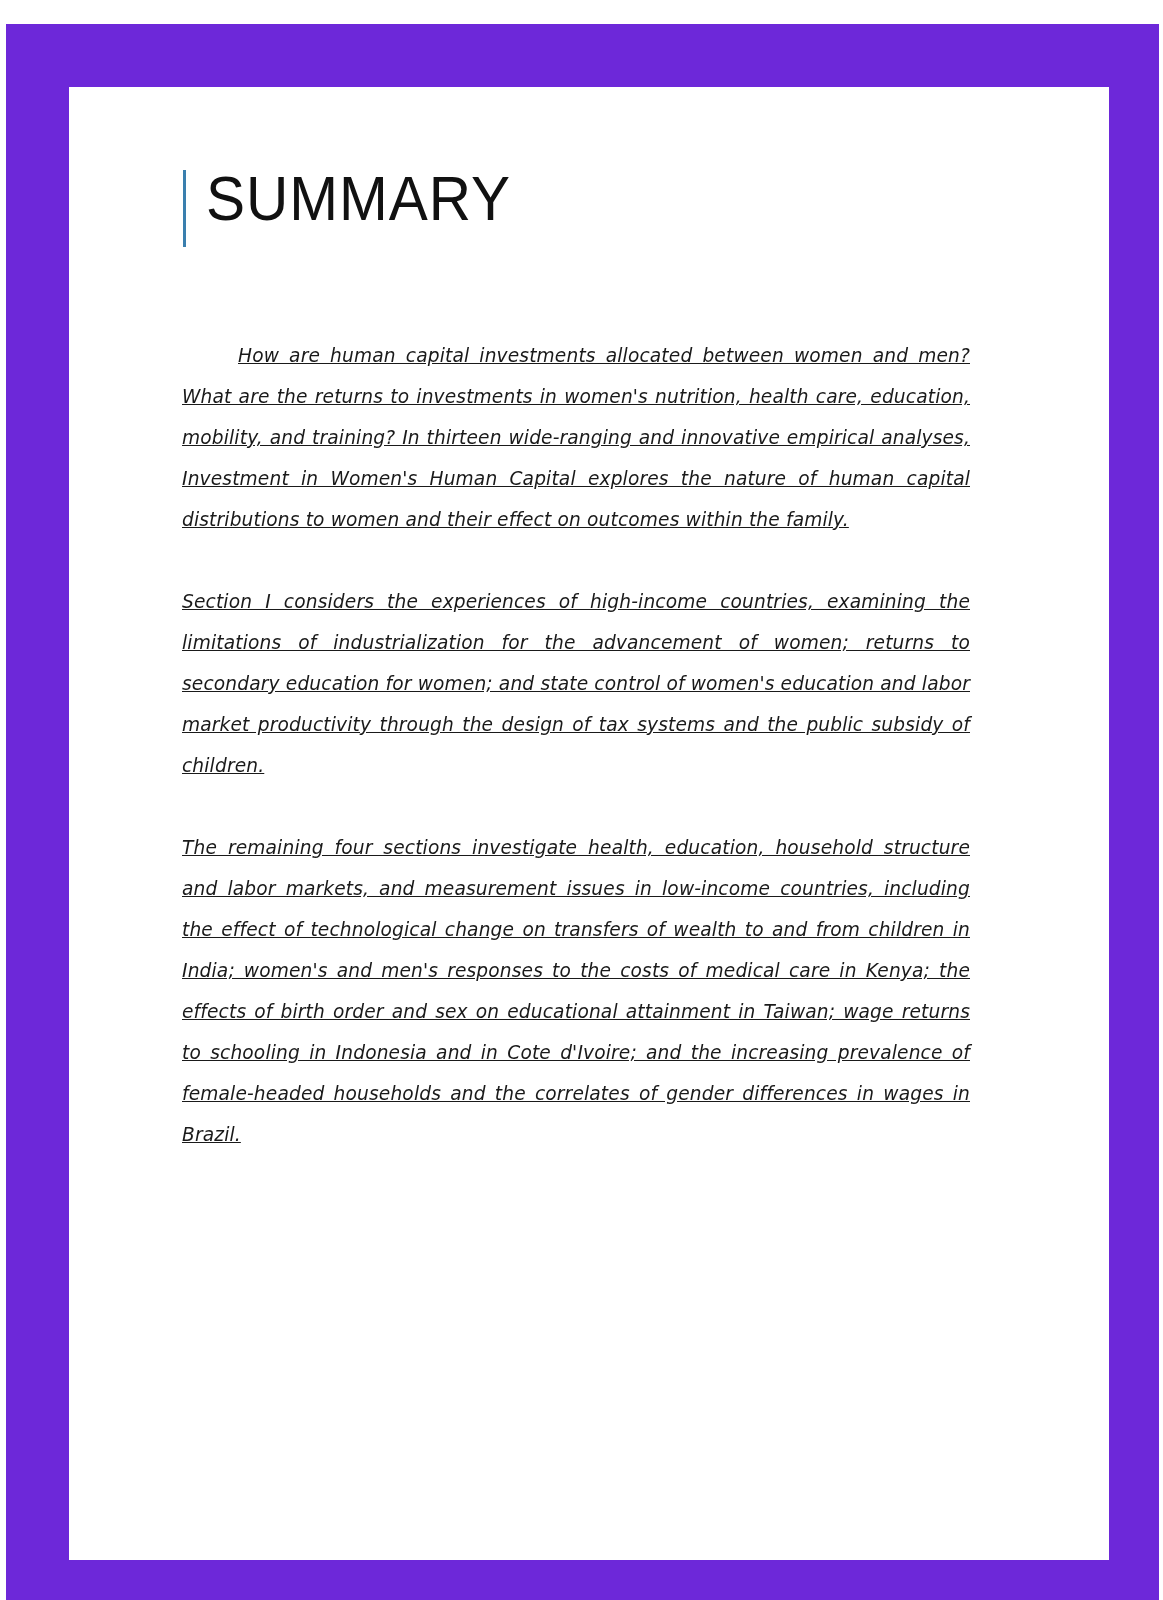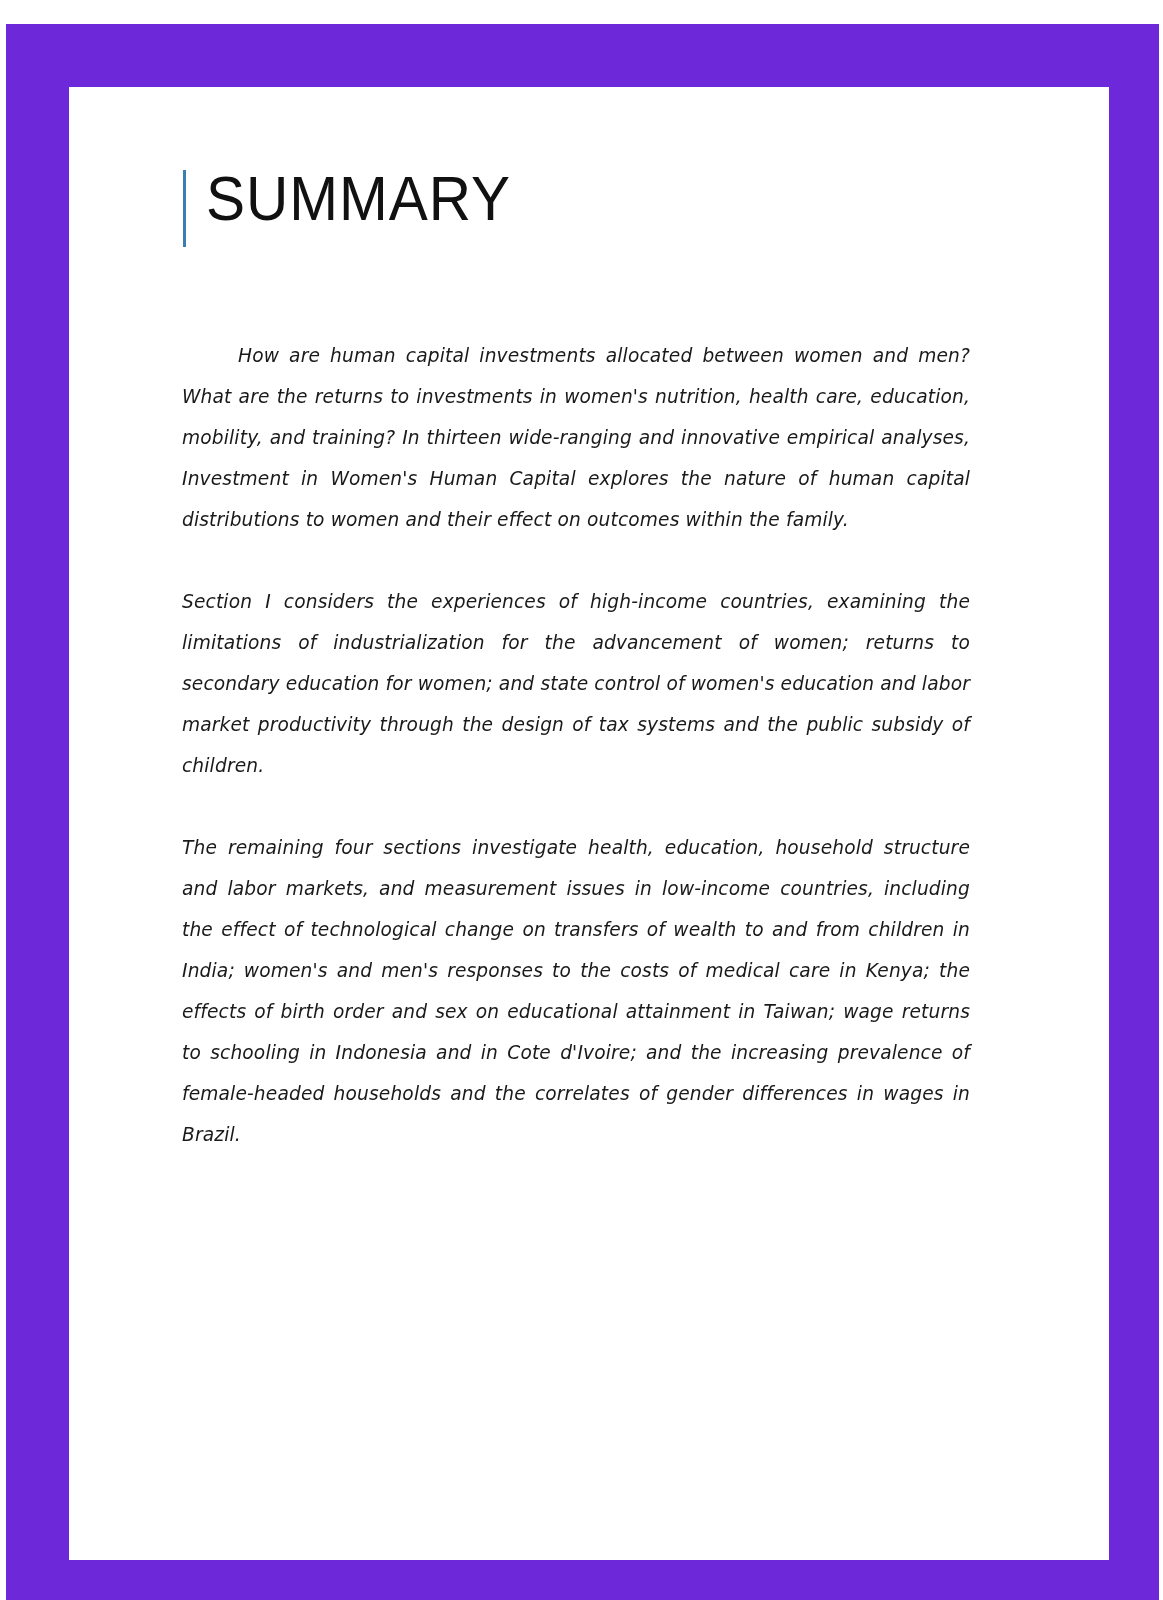--- a/index.html
+++ b/index.html
@@ -59,20 +59,21 @@
     }
     .para {
       margin: 0 0 41px 0;
       font-family: "DejaVu Sans", sans-serif;
       font-style: italic;
       font-size: 18.6px;
       line-height: 41px;
       color: #1a1a1a;
       text-align: justify;
       letter-spacing: 0.15px;
+      text-decoration: underline;
     }
     .para.indent {
       text-indent: 56px;
     }
   </style>
 </head>
 <body>
 
 <div class="frame">
   <div class="page">

